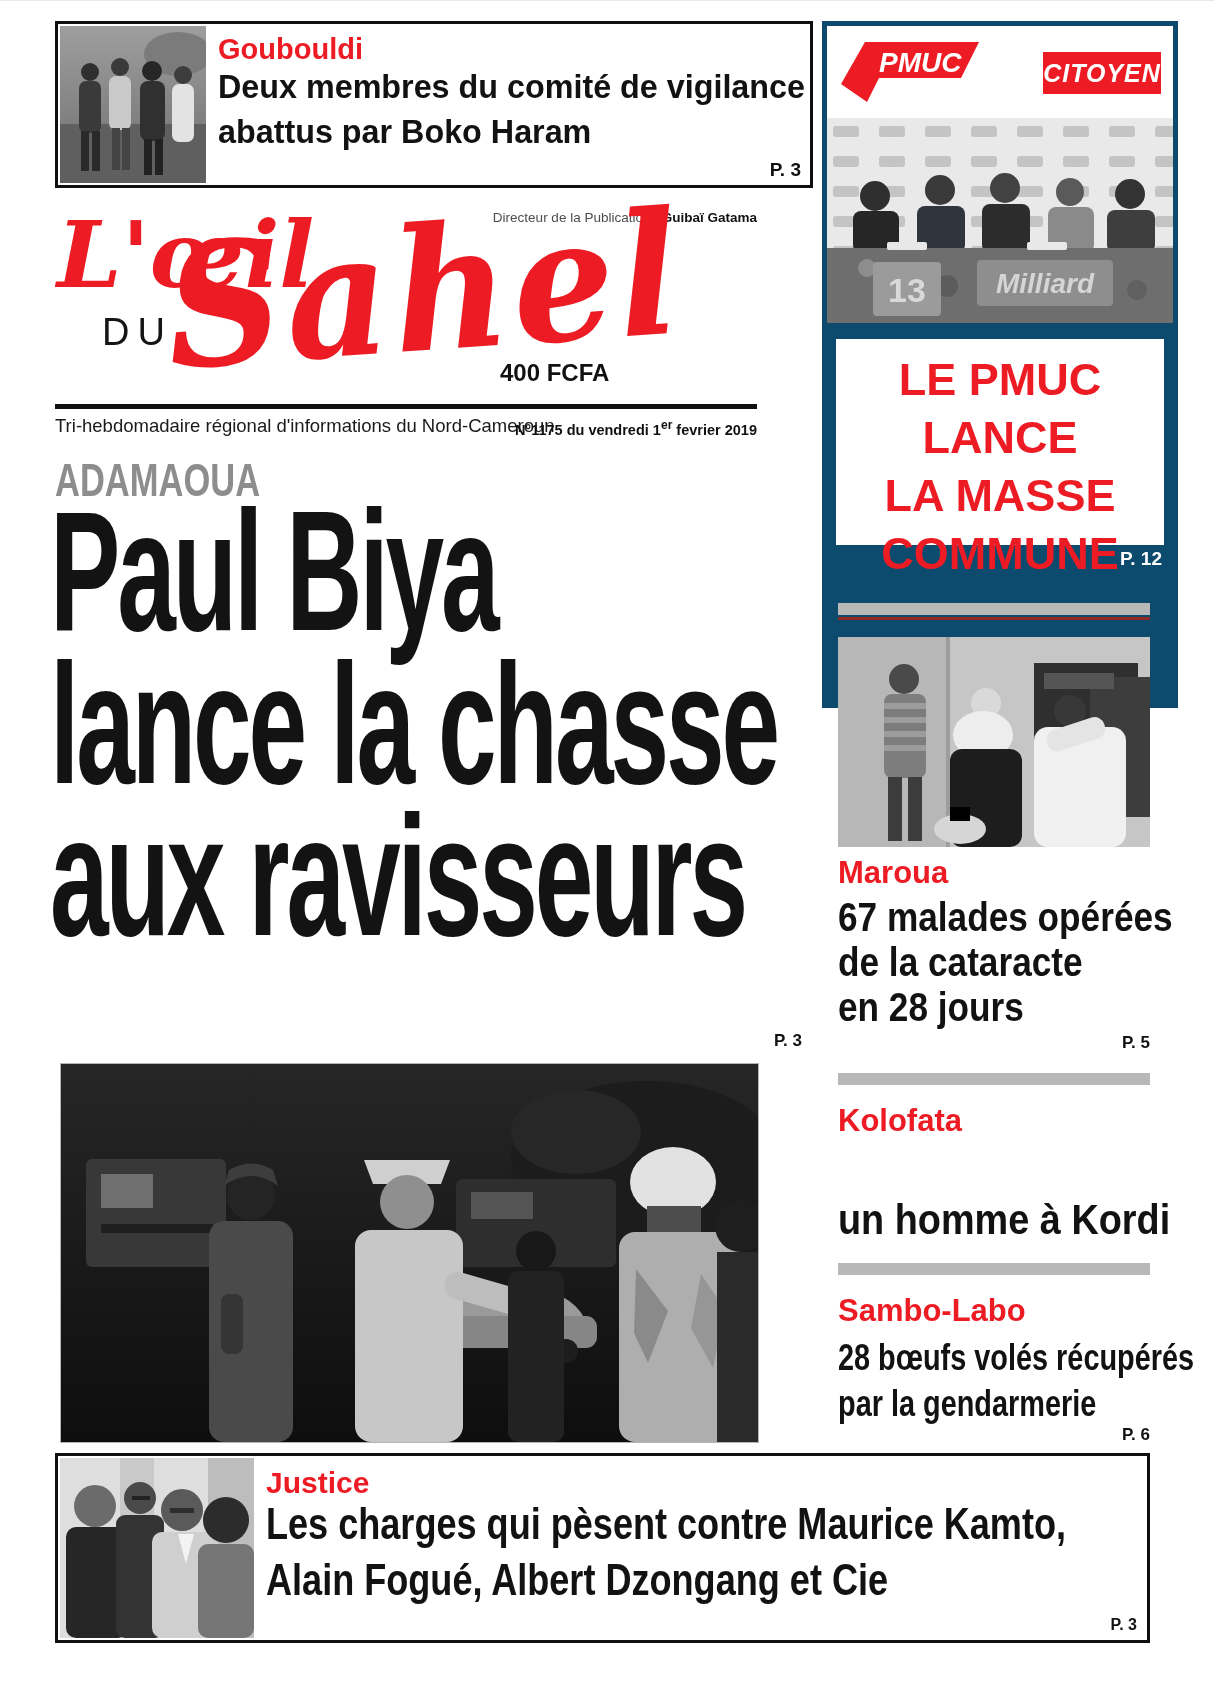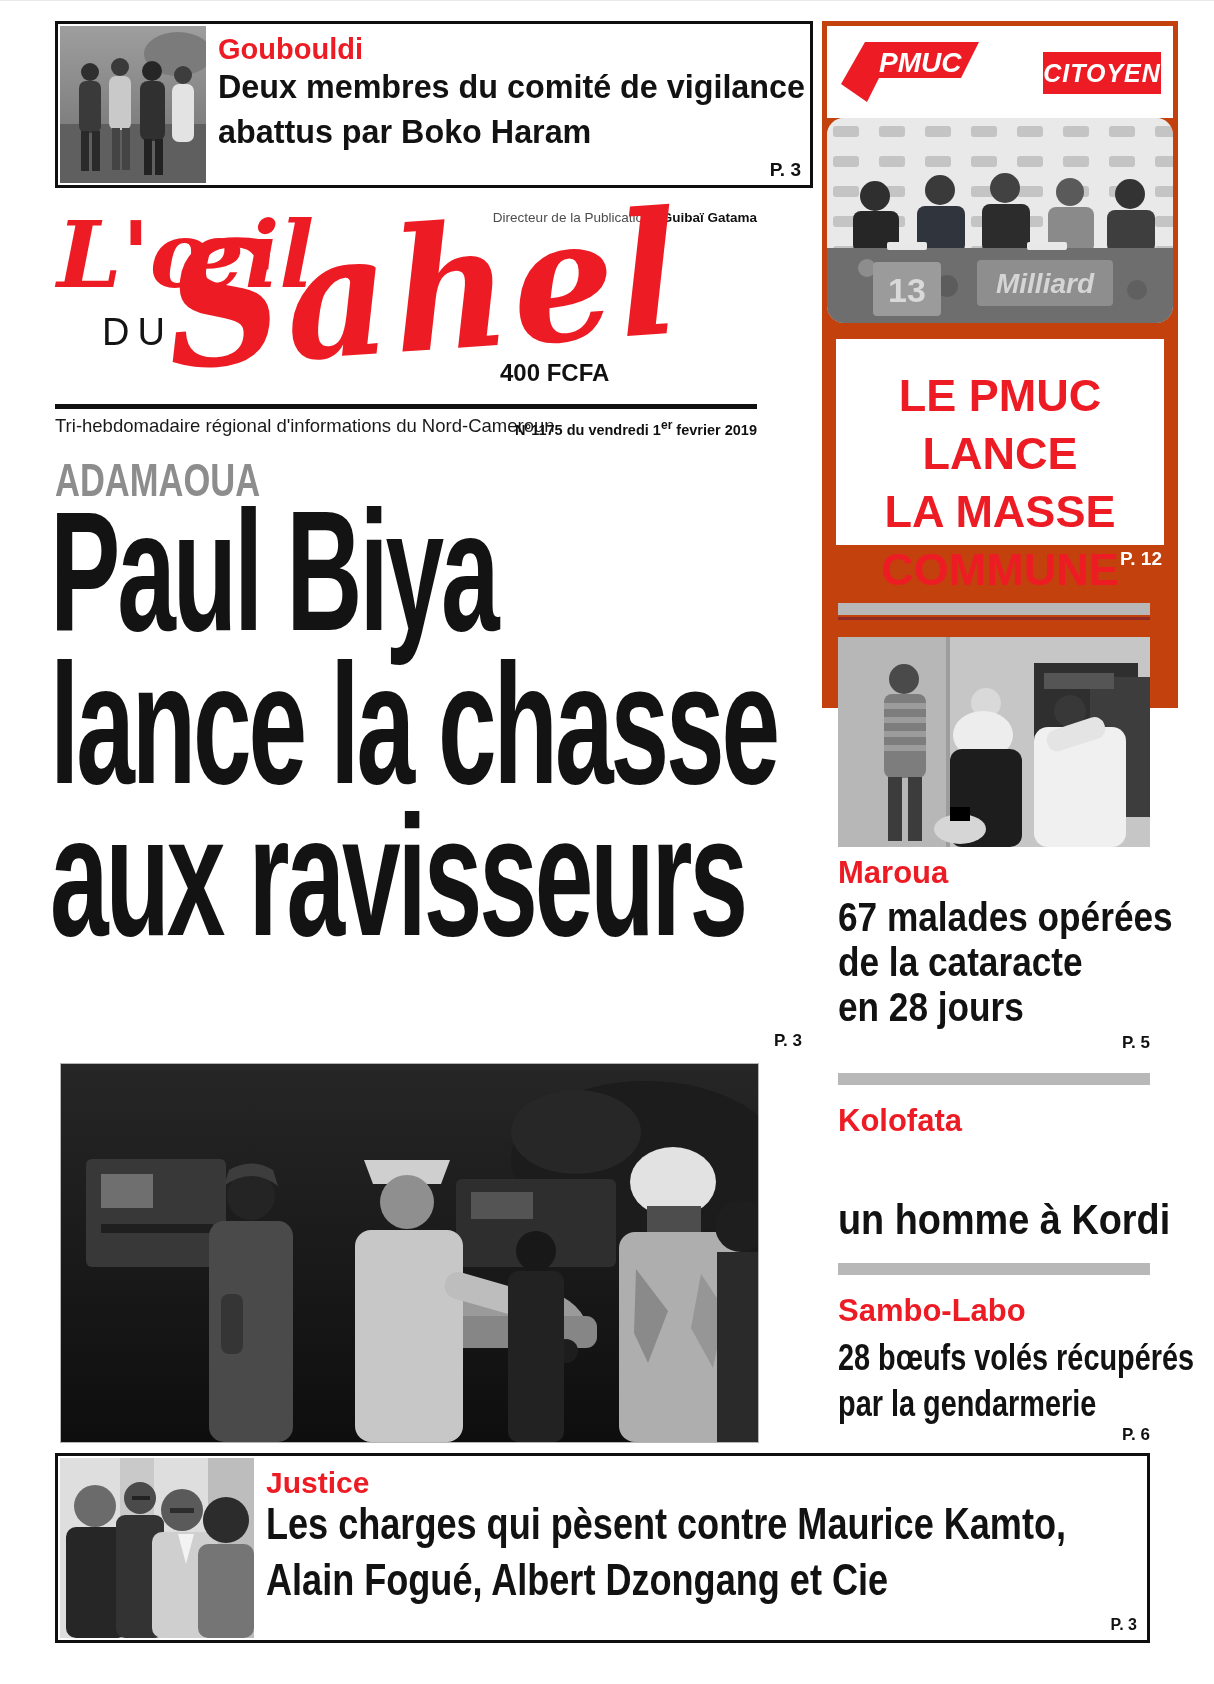--- a/index.html
+++ b/index.html
@@ -14,25 +14,25 @@
   svg{display:block;}
 
   
   .top-story{left:55px;top:20px;width:758px;height:167px;border:3px solid #0f0f0f;box-sizing:border-box;}
   .top-story .kicker{left:160px;top:9px;font-size:29px;}
   .ts-l1{left:160px;top:45px;font-size:34px;}
   .ts-l2{left:160px;top:90px;font-size:34px;}
   .top-story .ref{right:9px;bottom:4px;position:absolute;font-size:19px;}
 
   
-  .ad{left:822px;top:20px;width:356px;height:687px;background:#c2410c;}
+  .ad{left:822px;top:20px;width:356px;height:687px;background:#0c4a6e;}
   .ad-head{left:5px;top:5px;width:346px;height:92px;background:#ffffff;}
   .citoyen{right:12px;top:26px;width:118px;height:42px;background:#ed1c24;color:#fff;
            font-weight:bold;font-style:italic;font-size:25px;line-height:42px;text-align:center;letter-spacing:1px;}
-  .ad-msg{left:14px;top:318px;width:328px;height:206px;background:#ffffff;text-align:center;padding-top:28px;box-sizing:border-box;}
+  .ad-msg{left:14px;top:318px;width:328px;height:206px;background:#ffffff;text-align:center;padding-top:12px;box-sizing:border-box;}
   .ad-msg div{font-weight:bold;color:#ed1c24;font-size:45px;line-height:58px;letter-spacing:0px;}
   .ad-ref{right:16px;top:527px;position:absolute;color:#ffffff;font-weight:bold;font-size:19px;}
 
   
   .director{left:300px;top:209px;width:457px;text-align:right;font-size:13.5px;color:#4d4d4d;}
   .director b{color:#111;}
   .logo-oeil{left:57px;top:208px;font-family:"DejaVu Serif",serif;font-style:italic;font-weight:bold;
              font-size:92px;color:#ed1c24;line-height:1;}
   .logo-du{left:102px;top:312px;font-size:38px;color:#141414;letter-spacing:8px;line-height:1;}
   .logo-sahel{left:168px;top:222px;font-family:"DejaVu Serif",serif;font-style:italic;font-weight:bold;
@@ -107,21 +107,21 @@
   </div>
 
   <div class="abs ad">
     <div class="abs ad-head">
       <svg class="abs" style="left:8px;top:6px;" width="150" height="80" viewBox="0 0 150 80">
         <path d="M6 52 L30 10 H144 L126 46 H44 L32 70 Z" fill="#ed1c24"></path>
         <text x="44" y="40" font-family="Liberation Sans, sans-serif" font-size="28" font-weight="bold" font-style="italic" fill="#ffffff">PMUC</text>
       </svg>
       <div class="abs citoyen">CITOYEN</div>
     </div>
-    <div class="abs photo-frame" style="left:5px;top:97px;width:346px;height:205px;border-radius:17px;">
+    <div class="abs photo-frame" style="left:5px;top:97px;width:346px;height:205px;">
       <svg width="346" height="205" viewBox="0 0 346 205">
         <defs>
             <pattern id="chips" width="46" height="30" patternUnits="userSpaceOnUse">
           <rect width="46" height="30" fill="#e9e9e9"></rect>
               <rect x="6" y="8" width="26" height="11" rx="3" fill="#c4c4c4"></rect>
             </pattern>
           </defs>
         <rect width="346" height="135" fill="url(#chips)"></rect>
         <circle cx="48" cy="78" r="15" fill="#2f2f2f"></circle>
           <rect x="26" y="93" width="46" height="42" rx="8" fill="#262626"></rect>

